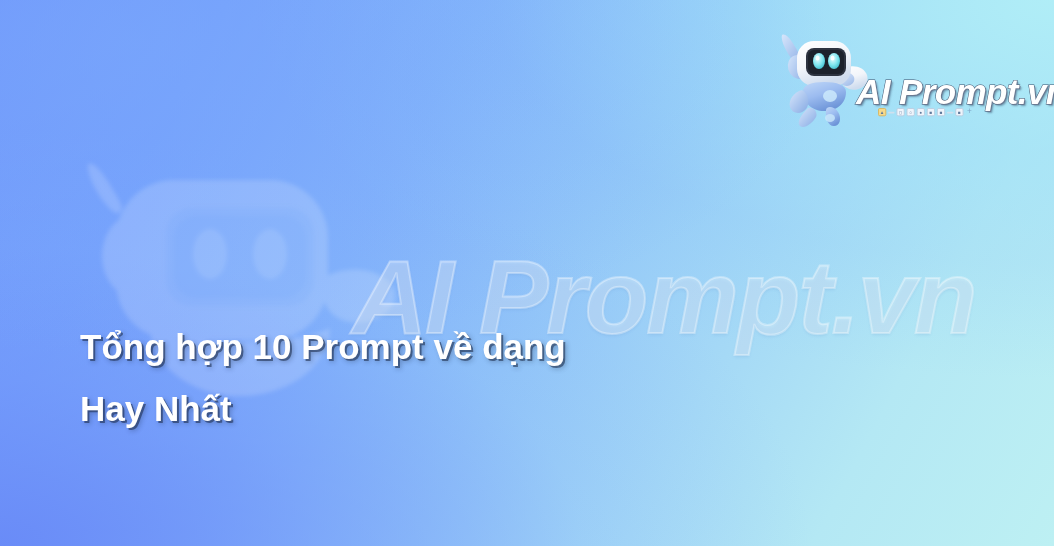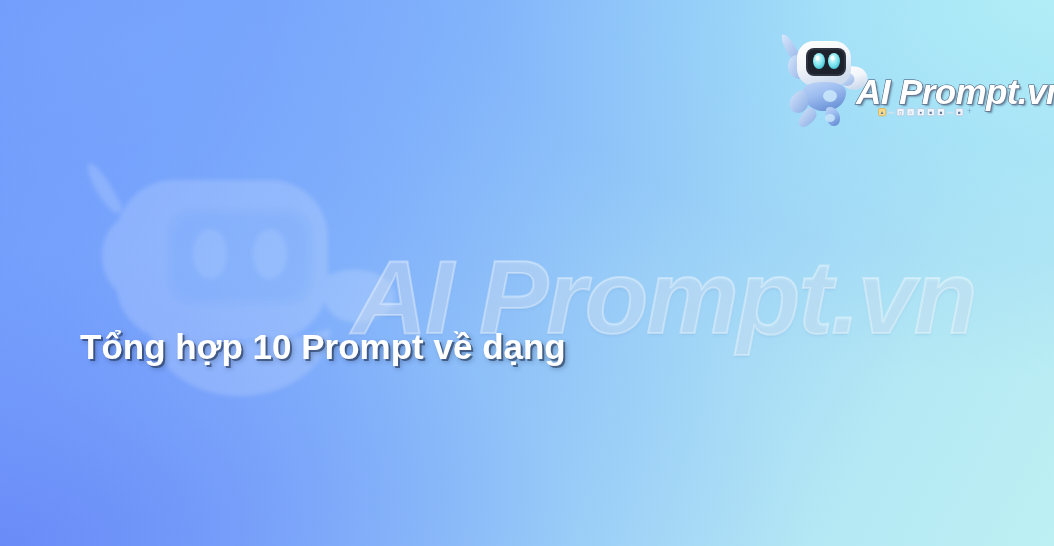--- a/index.html
+++ b/index.html
@@ -258,15 +258,16 @@
       <span class="mini-ico">■</span>
       <span class="mini-dash"></span>
       <span class="mini-ico">■</span>
       <span class="mini-plus">+</span>
     </div>
 
   </div>
 
   <h1 id="headline">
     <span class="hl-line">Tổng hợp 10 Prompt về dạng</span>
+    <span class="hl-line">Hay Nhất</span>
   </h1>
 
 </div>
 
 </body></html>

